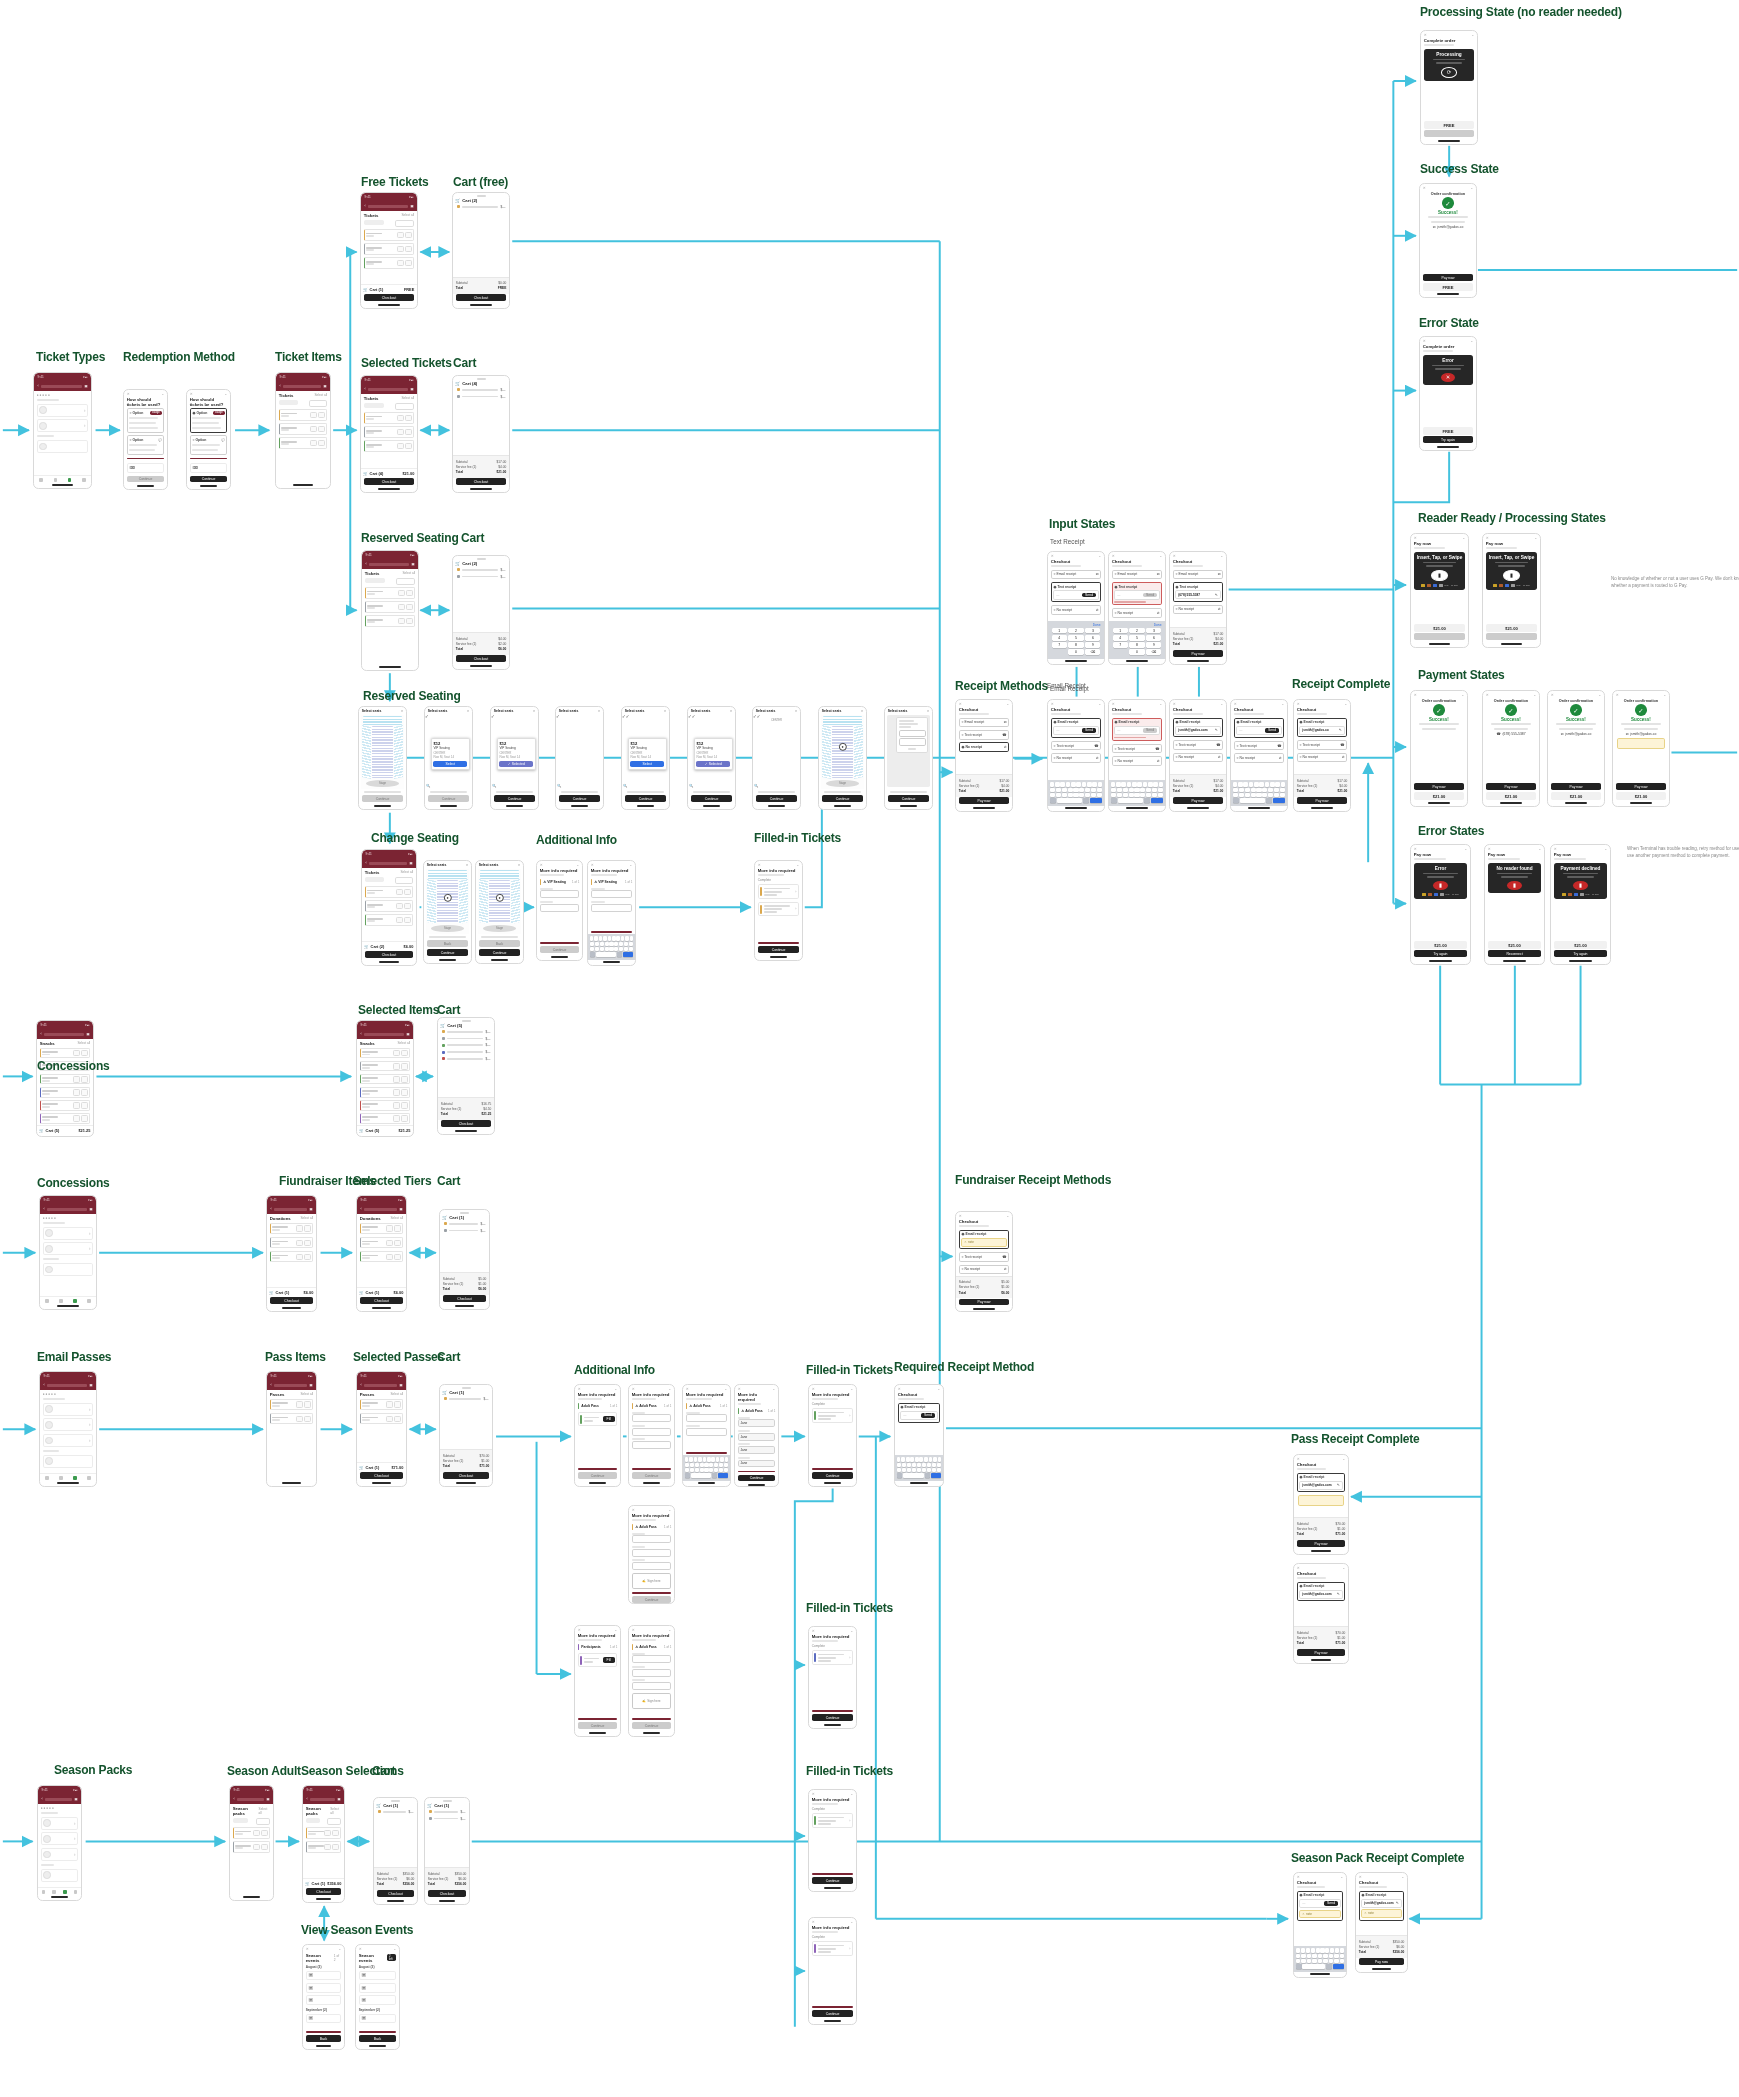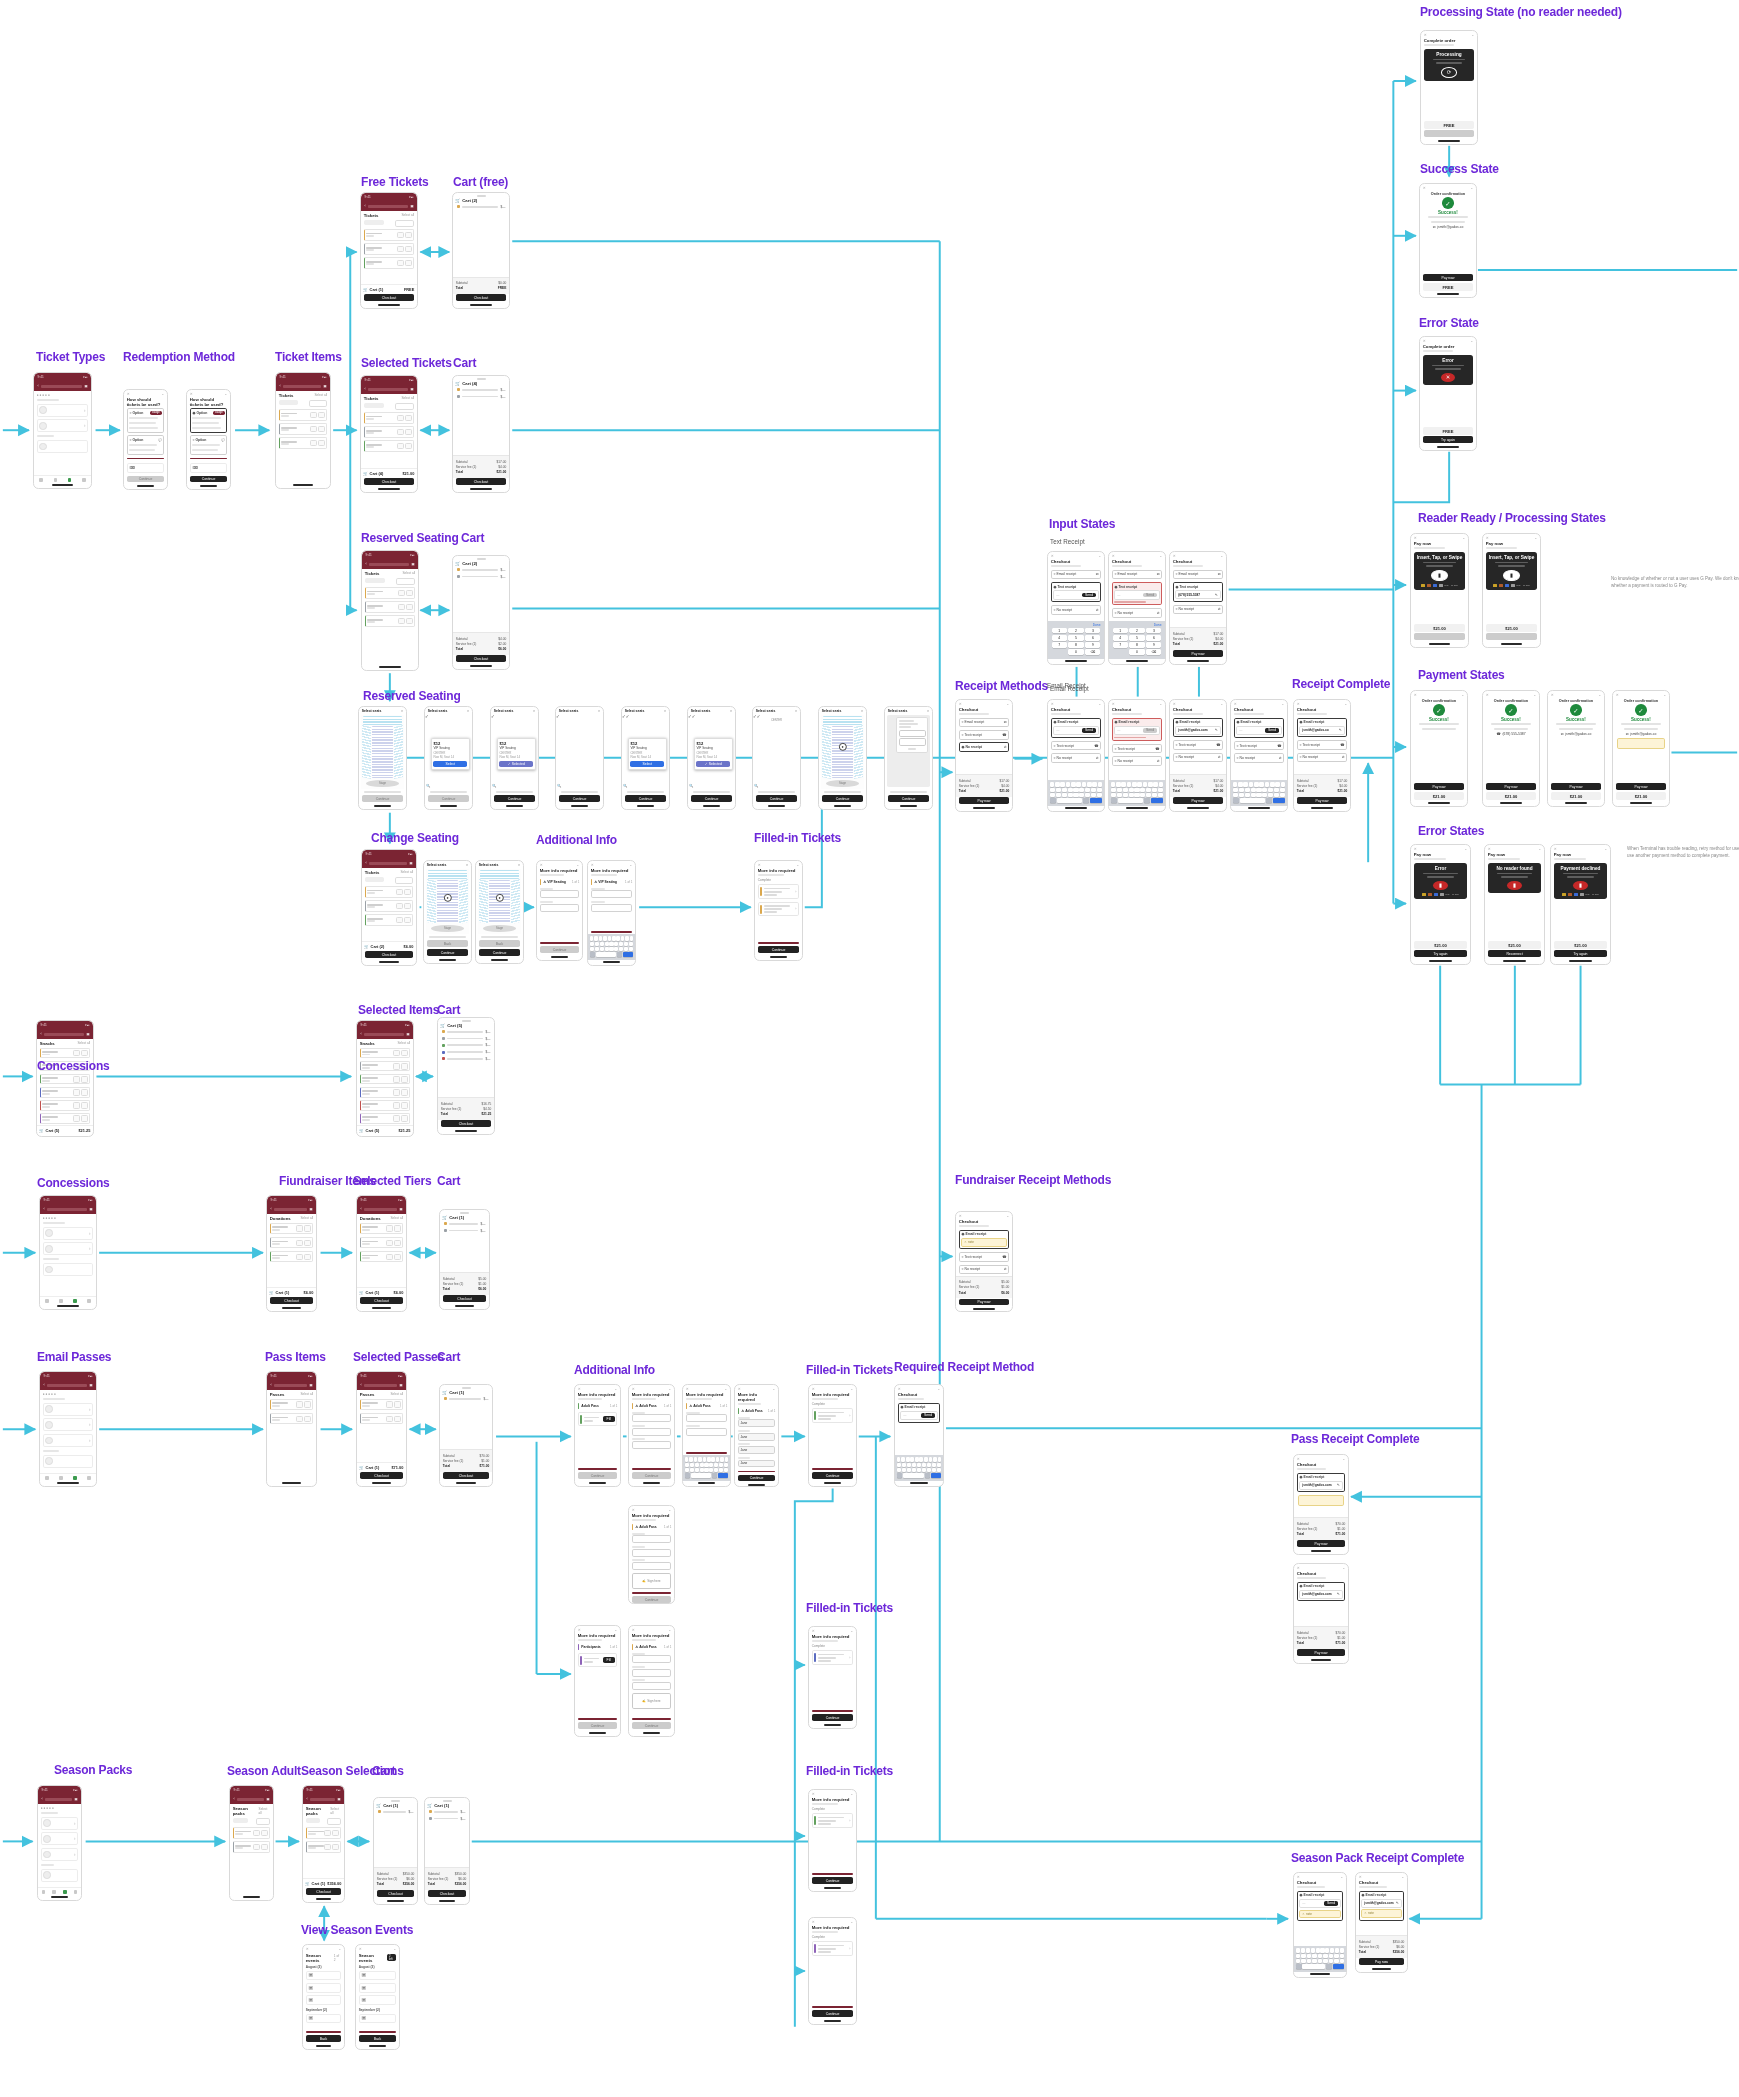--- a/index.html
+++ b/index.html
@@ -1,18 +1,18 @@
 <!DOCTYPE html>
 <html style="font-size:14.4px"><head>
 <meta charset="utf-8">
 <style>
   html,body{margin:0;padding:0;background:#fff;font-family:"Liberation Sans",sans-serif;}
   #canvas{position:relative;width:1740px;height:2097px;background:#fff;overflow:hidden;}
   #edges{position:absolute;left:0;top:0;z-index:0;}
-  .glabel{position:absolute;z-index:3;font-weight:800;font-size:12px;color:#6d28d9;letter-spacing:-0.2px;white-space:nowrap;}
+  .glabel{position:absolute;z-index:3;font-weight:800;font-size:12px;color:#14532d;letter-spacing:-0.2px;white-space:nowrap;}
   .sublabel{position:absolute;z-index:3;font-size:6.3px;color:#555;white-space:nowrap;}
   .note{position:absolute;z-index:3;font-size:4.5px;line-height:1.5;color:#888;}
   .phone{position:absolute;z-index:2;background:#fff;border:0.9px solid #d9d9d9;border-radius:5.4px;box-sizing:border-box;display:flex;flex-direction:column;overflow:hidden;font-size:4.5px;color:#333;}
   .ph-head{background:#7b2433;border-radius:4.5px 4.5px 0 0;height:18px;flex:none;position:relative;}
   .ph-head .st{position:absolute;top:1.8px;left:3.6px;right:3.6px;display:flex;justify-content:space-between;color:#e9cfd4;font-size:3.2px;}
   .ph-head .nav{position:absolute;bottom:2.7px;left:3.6px;right:3.6px;display:flex;justify-content:space-between;align-items:center;color:#fff;font-size:3.2px;}
   .ph-head .navbar{height:2.7px;background:#9a4a57;border-radius:0.9px;flex:1;margin:0 2.7px;}
   .trow{display:flex;justify-content:space-between;align-items:center;padding:1.8px 2.7px 0.9px;flex:none;}
   .trow .t{font-weight:700;font-size:4.3px;color:#222;}
   .trow .r{font-size:3.2px;color:#999;}

